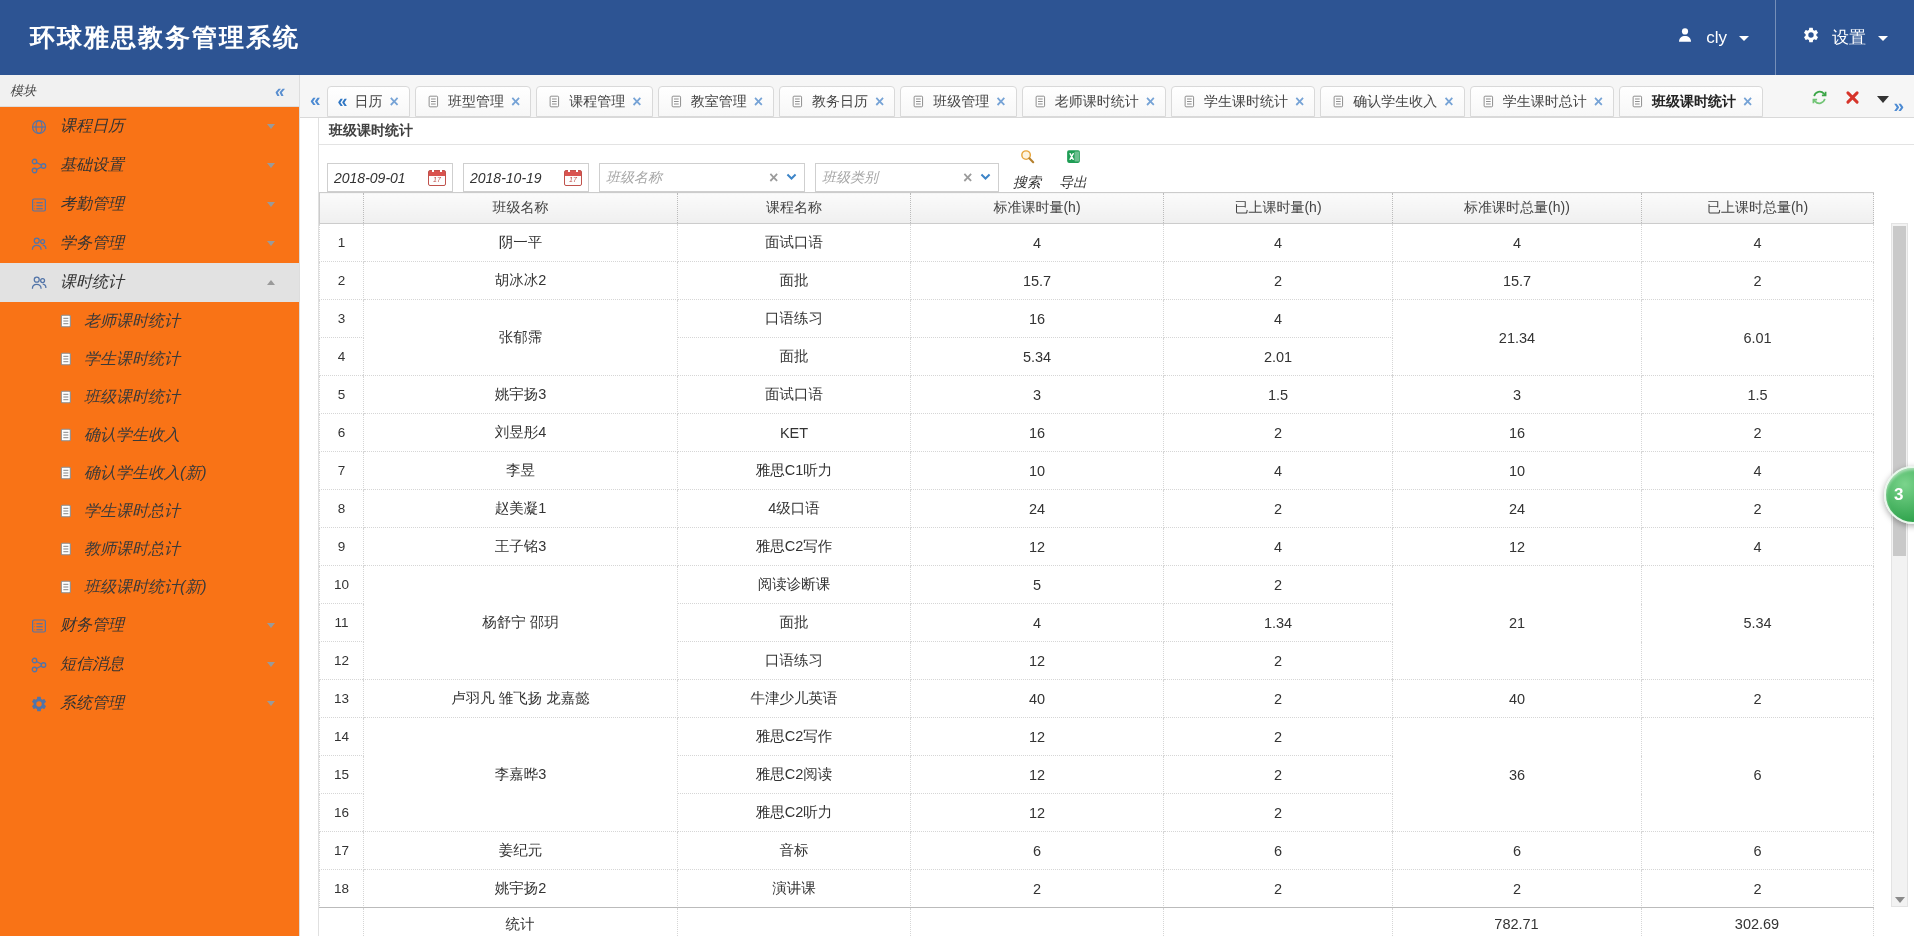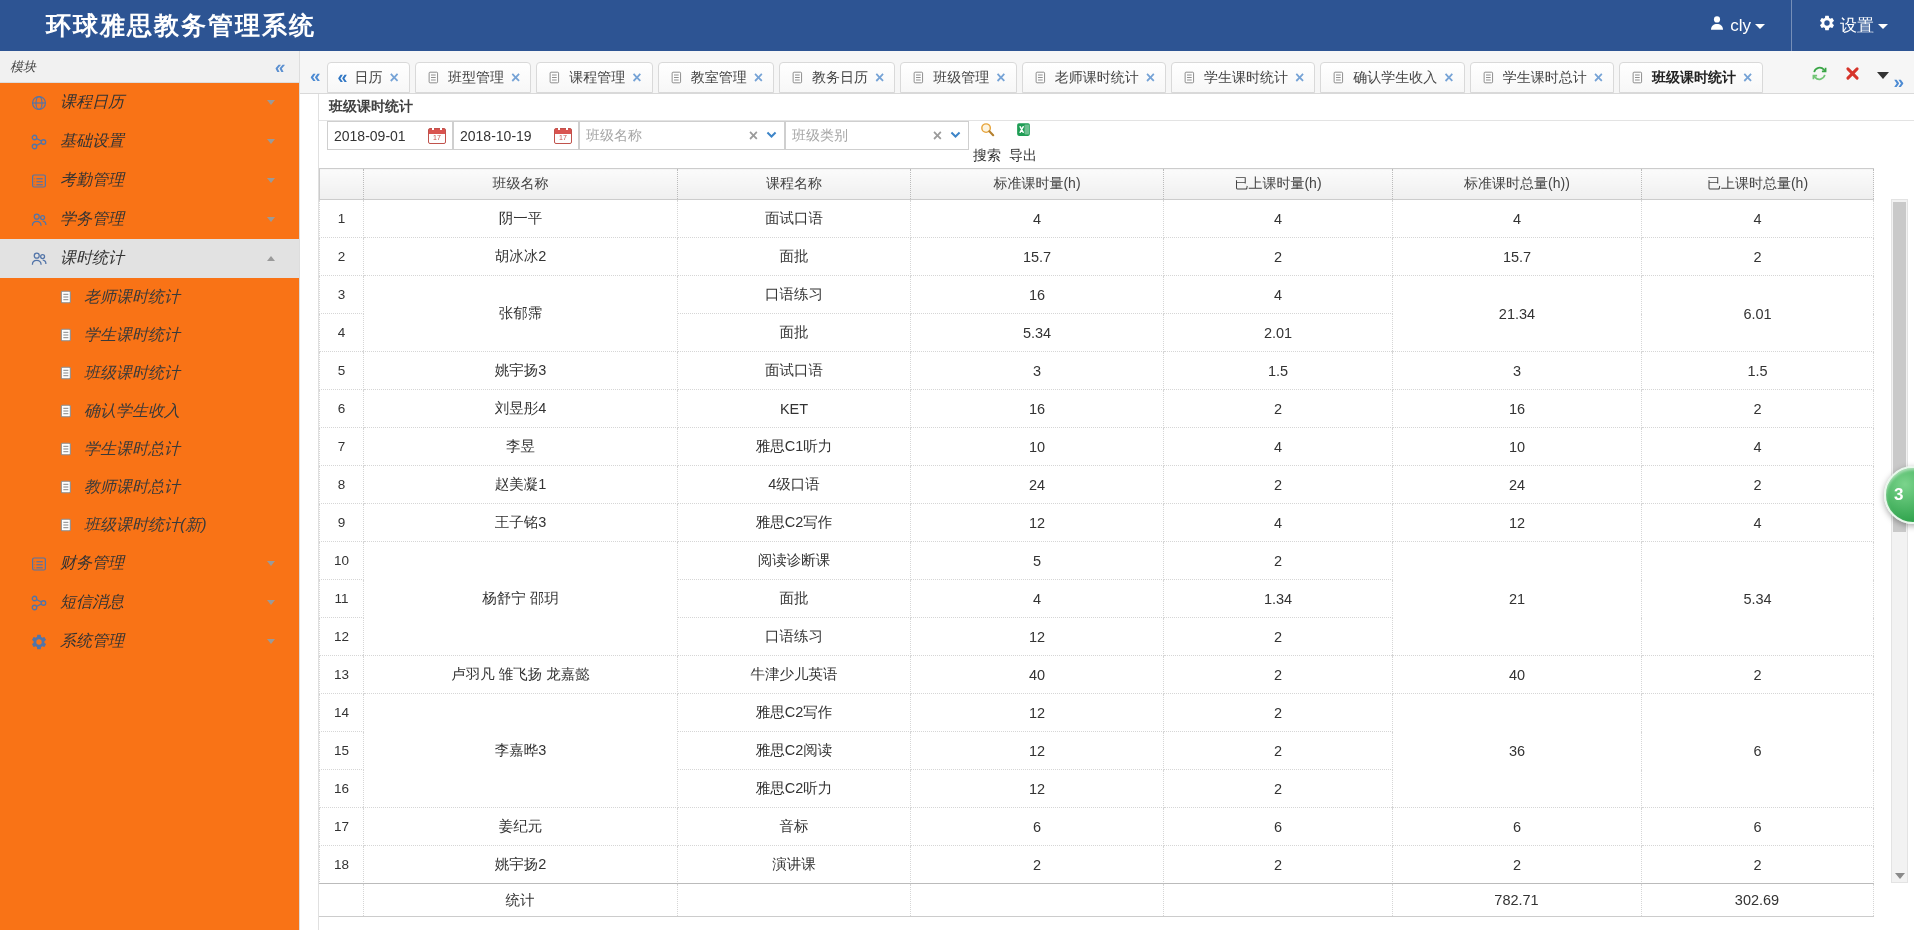--- a/index.html
+++ b/index.html
@@ -1,23 +1,23 @@
 <!DOCTYPE html>
 <html style="--topbar: #2d5493; --accent: #3d85c8; --badge: #2fa34c;"><head>
 <meta charset="utf-8">
 <style>
   * { margin:0; padding:0; box-sizing:border-box; }
   html,body { width:1914px; height:936px; overflow:hidden;
     font-family:"Liberation Sans","DejaVu Sans",sans-serif; background:#fff; color:#333; }
 
   
-  .topbar { height:51px; background:var(--topbar,#2d5493); display:flex; align-items:center;padding-left:16px; }
+  .topbar { height:75px; background:var(--topbar,#2d5493); display:flex; align-items:center; }
   .app-title { color:#fff; font-size:25px; font-weight:bold; letter-spacing:2px; padding-left:30px; }
   .topbar-right { margin-left:auto; display:flex; align-items:center; height:100%; }
-  .topbar-item { display:flex; align-items:center; gap:4px; color:#fff; font-size:17px;
+  .topbar-item { display:flex; align-items:center; gap:12px; color:#fff; font-size:17px;
     padding:0 26px; height:100%; cursor:pointer;text-align:center; }
   .topbar-item svg { width:18px; height:18px; }
   .topbar-divider { width:1px; height:100%; background:rgba(255,255,255,.35); }
   .caret-white { width:0; height:0; border-left:5px solid transparent; border-right:5px solid transparent; border-top:5px solid #fff; margin-top:2px; }
 
   
   .main { display:flex; height:879px; }
 
   
   .sidebar { width:300px; background:#f97316; border-right:1px solid #ddd; overflow:hidden; flex:none;font-style:italic; }
@@ -49,21 +49,21 @@
   .tab-ovl { color:#2f76c4; font-size:18px; font-weight:bold; }
   .tab-controls { display:flex; align-items:center; gap:16px; margin-left:auto; padding:0 4px 7px 14px; }
   .tab-controls svg { width:17px; height:17px; cursor:pointer; }
   .tab-menu-arrow { width:0; height:0; border-left:6px solid transparent; border-right:6px solid transparent; border-top:7px solid #333; cursor:pointer; }
   .tab-scroll-right { color:#4d8bd3; font-size:19px; font-weight:bold; cursor:pointer; }
 
   
   .panel { flex:1; margin-left:18px; border-left:1px solid #e0e0e0; display:flex; flex-direction:column; min-height:0; position:relative; }
   .panel-title { height:27px; display:flex; align-items:center; padding-left:10px;
     font-size:14px; font-weight:bold; color:#404040; border-bottom:1px solid #e3e3e3; }
-  .toolbar { height:47px; display:flex; align-items:flex-start; padding:0 8px; }
+  .toolbar { height:47px; display:flex; align-items:flex-end; gap:10px; padding:0 8px;font-style:italic; }
   .ebox { height:29px; background:#fff; border:1px solid #cfcfcf; display:flex; align-items:center; padding:0 6px; }
   .date-box { width:126px; justify-content:space-between; }
   .date-box .val { font-size:14px; color:#333; }
   .combo { justify-content:space-between; }
   .combo .ph { font-size:14px; color:#a6a6a6; }
   .combo-name { width:206px; } .combo-type { width:184px; }
   .combo-btns { display:flex; align-items:center; gap:7px; }
   .clear-x { color:#9b9b9b; font-weight:bold; font-size:16px; line-height:1; cursor:pointer; }
   .combo-btns svg { width:13px; height:13px; cursor:pointer; }
   .cal { width:18px; height:16px; border:1px solid #c0524c; border-radius:2px;
@@ -213,20 +213,29 @@
           <span>班级课时统计</span>
         </div>
         <div class="sub-item">
           <svg viewBox="0 0 24 24" fill="#fdfdfd" stroke="#8e8e8e" stroke-width="1.6">
             <rect x="5" y="3.5" width="13.5" height="17" rx="1.5"></rect>
             <line x1="8" y1="8" x2="15.5" y2="8"></line>
             <line x1="8" y1="12" x2="15.5" y2="12"></line>
             <line x1="8" y1="16" x2="15.5" y2="16"></line>
           </svg>
           <span>确认学生收入</span>
+        </div>
+        <div class="sub-item">
+          <svg viewBox="0 0 24 24" fill="#fdfdfd" stroke="#8e8e8e" stroke-width="1.6">
+            <rect x="5" y="3.5" width="13.5" height="17" rx="1.5"></rect>
+            <line x1="8" y1="8" x2="15.5" y2="8"></line>
+            <line x1="8" y1="12" x2="15.5" y2="12"></line>
+            <line x1="8" y1="16" x2="15.5" y2="16"></line>
+          </svg>
+          <span>确认学生收入(新)</span>
         </div>
         <div class="sub-item">
           <svg viewBox="0 0 24 24" fill="#fdfdfd" stroke="#8e8e8e" stroke-width="1.6">
             <rect x="5" y="3.5" width="13.5" height="17" rx="1.5"></rect>
             <line x1="8" y1="8" x2="15.5" y2="8"></line>
             <line x1="8" y1="12" x2="15.5" y2="12"></line>
             <line x1="8" y1="16" x2="15.5" y2="16"></line>
           </svg>
           <span>学生课时总计</span>
         </div>

